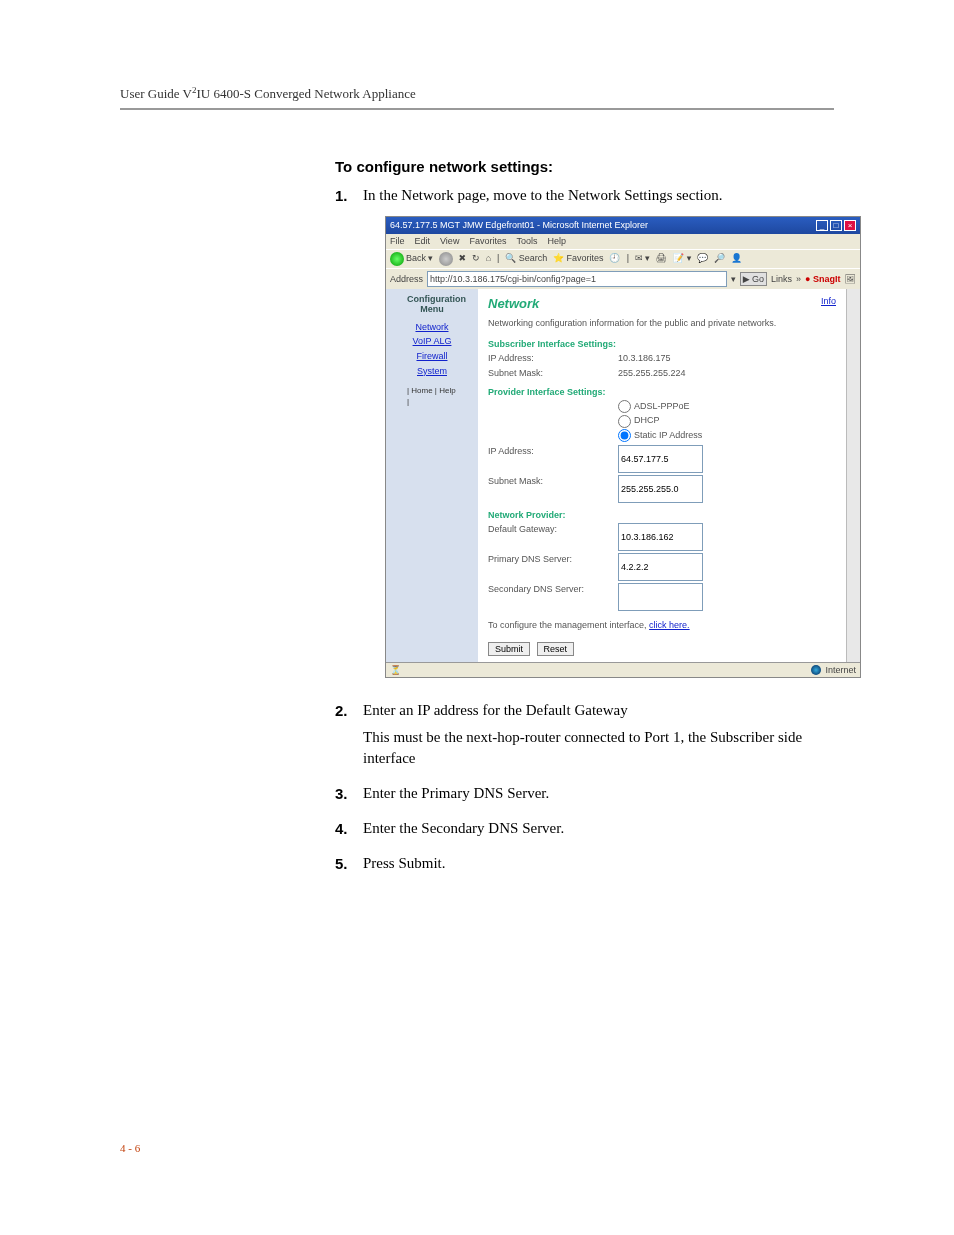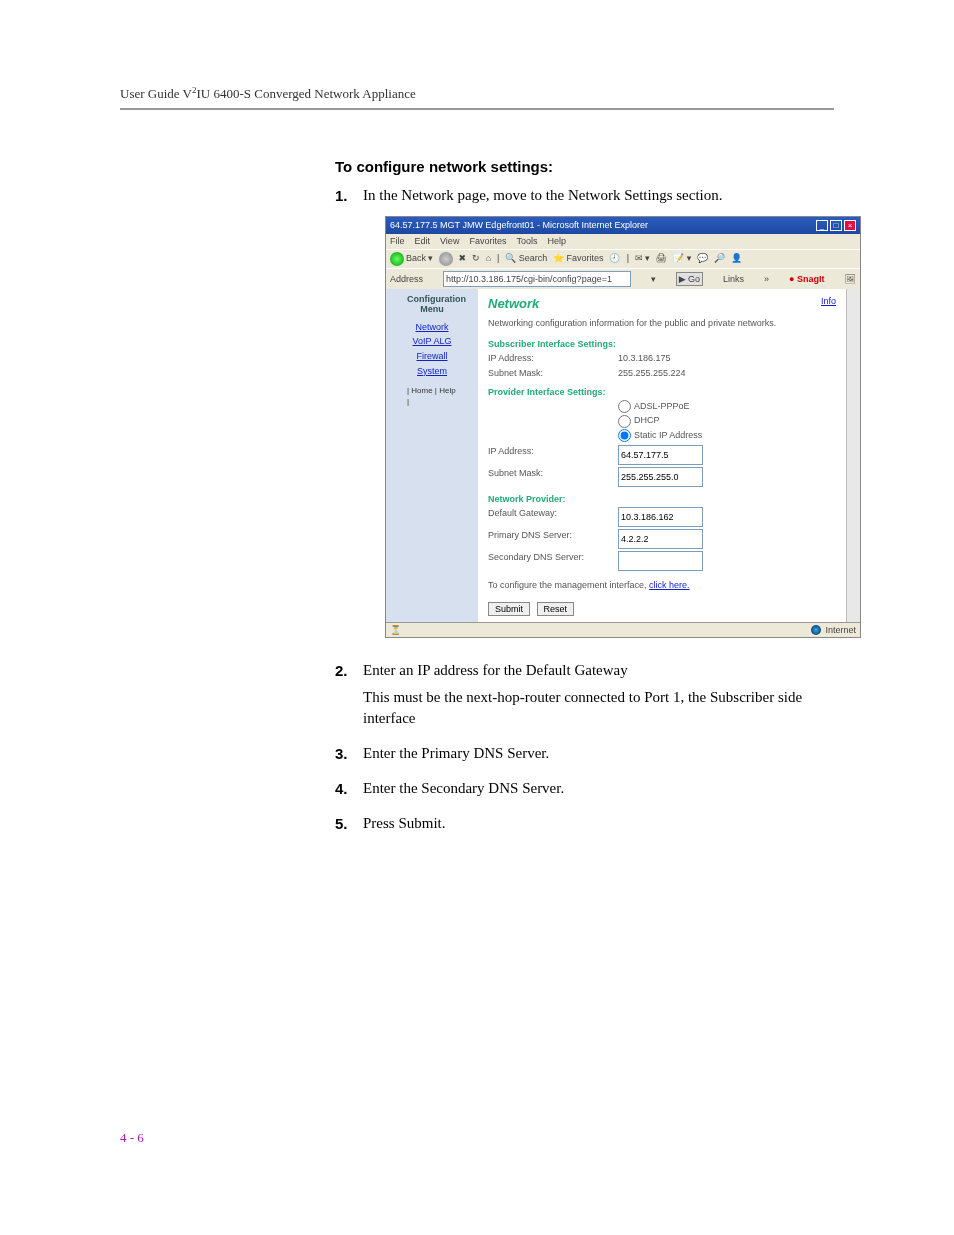--- a/index.html
+++ b/index.html
@@ -70,21 +70,21 @@
   }
   .win-btns { display: flex; gap: 2px; }
   .win-btn { width: 12px; height: 11px; border: 1px solid #fff; font-size: 8px; display:flex; align-items:center; justify-content:center; }
   .win-close { background: #d14; }
   .menubar { background: #ece9d8; padding: 1px 4px; font-size: 9px; display:flex; gap:10px; }
   .toolbar { background: #ece9d8; padding: 2px 4px; font-size: 9px; display:flex; align-items:center; gap:6px; border-top:1px solid #fff; }
   .tb-btn { display:inline-flex; align-items:center; gap:2px; }
   .circle { width:14px; height:14px; border-radius:50%; display:inline-block; }
   .back-c { background: radial-gradient(#6f6, #090); }
   .fwd-c { background: radial-gradient(#ccc, #888); }
-  .addrbar { background:#ece9d8; padding:2px 4px; display:flex; align-items:center; gap:20px; border-top:1px solid #fff; }
+  .addrbar { background:#ece9d8; padding:2px 4px; display:flex; align-items:center; gap:4px; border-top:1px solid #fff; }
   .addr-field { flex:1; background:#fff; border:1px solid #7f9db9; padding:1px 2px; font-size:9px; }
   .go-box { background:#e0e0e0; border:1px solid #888; padding:0 2px; }
   .snag { color:#c00; font-weight:bold; }
   .browser-body { display:flex; background:#fff; min-height:238px; position:relative; }
   .cfg-sidebar {
     width: 92px;
     background: #d7e0ee;
     padding: 6px 21px;
     font-size: 9px;
   }
@@ -92,36 +92,36 @@
   .cfg-sidebar a { color:#12c; text-decoration:underline; display:block; margin-bottom:2px; text-align:center; }
   .cfg-sidebar .hh { margin-top:8px; font-size:8px; text-align:left; color:#333;}
   .cfg-main { flex:1; padding:6px 10px; font-size:9px; color:#555; }
   .cfg-main h2 { color:#2a7; font-style:italic; font-size:13px; font-weight:bold; display:inline; }
   .info-link { float:right; color:#12c; text-decoration:underline; }
   .desc { clear:both; margin:4px 0 8px 0; font-size:9px; color:#555; }
   .sect-h { color:#2a7; font-weight:bold; font-size:9px; margin-top:6px; margin-bottom:2px; }
   .row { display:flex; margin-bottom:2px; align-items:flex-start; }
   .row .lbl { width:130px; font-size:9px; color:#555; }
   .row .val { font-size:9px; }
-  .row input[type=text] { width:85px; border:1px solid #7f9db9; font-size:9px; padding:0 2px; height:20px; }
+  .row input[type=text] { width:85px; border:1px solid #7f9db9; font-size:9px; padding:0 2px; height:28px; }
   .radio-stack label { display:block; font-size:9px; margin-bottom:1px; color:#555;}
   .radio-stack input { margin-right:3px; vertical-align:middle;}
   .btn { border:1px solid #888; background:#efefef; font-size:9px; padding:1px 6px; margin-right:4px; }
   .click-here { color:#12c; text-decoration:underline; }
   .statusbar { background:#ece9d8; border-top:1px solid #999; font-size:9px; padding:1px 4px; display:flex; justify-content:space-between; }
   .statusbar .zone { display:flex; align-items:center; gap:4px; }
   .globe { width:10px; height:10px; border-radius:50%; background: radial-gradient(#3ad,#025); display:inline-block;}
   .scroll-hint { width:14px; background:#e8e8e8; border-left:1px solid #bbb;}
 
   .footer-pn {
     position: absolute;
-    bottom: 89px;
+    bottom: 81px;
     left: 120px;
-    font-size: 13px;
-    color: #a21caf;
+    font-size: 11px;
+    color: #c2410c;
   }
 </style>
 </head>
 <body>
 
 <div class="page">
   <div class="header-line">
     User Guide V<span class="sup">2</span>IU 6400-S Converged Network Appliance
   </div>
 

